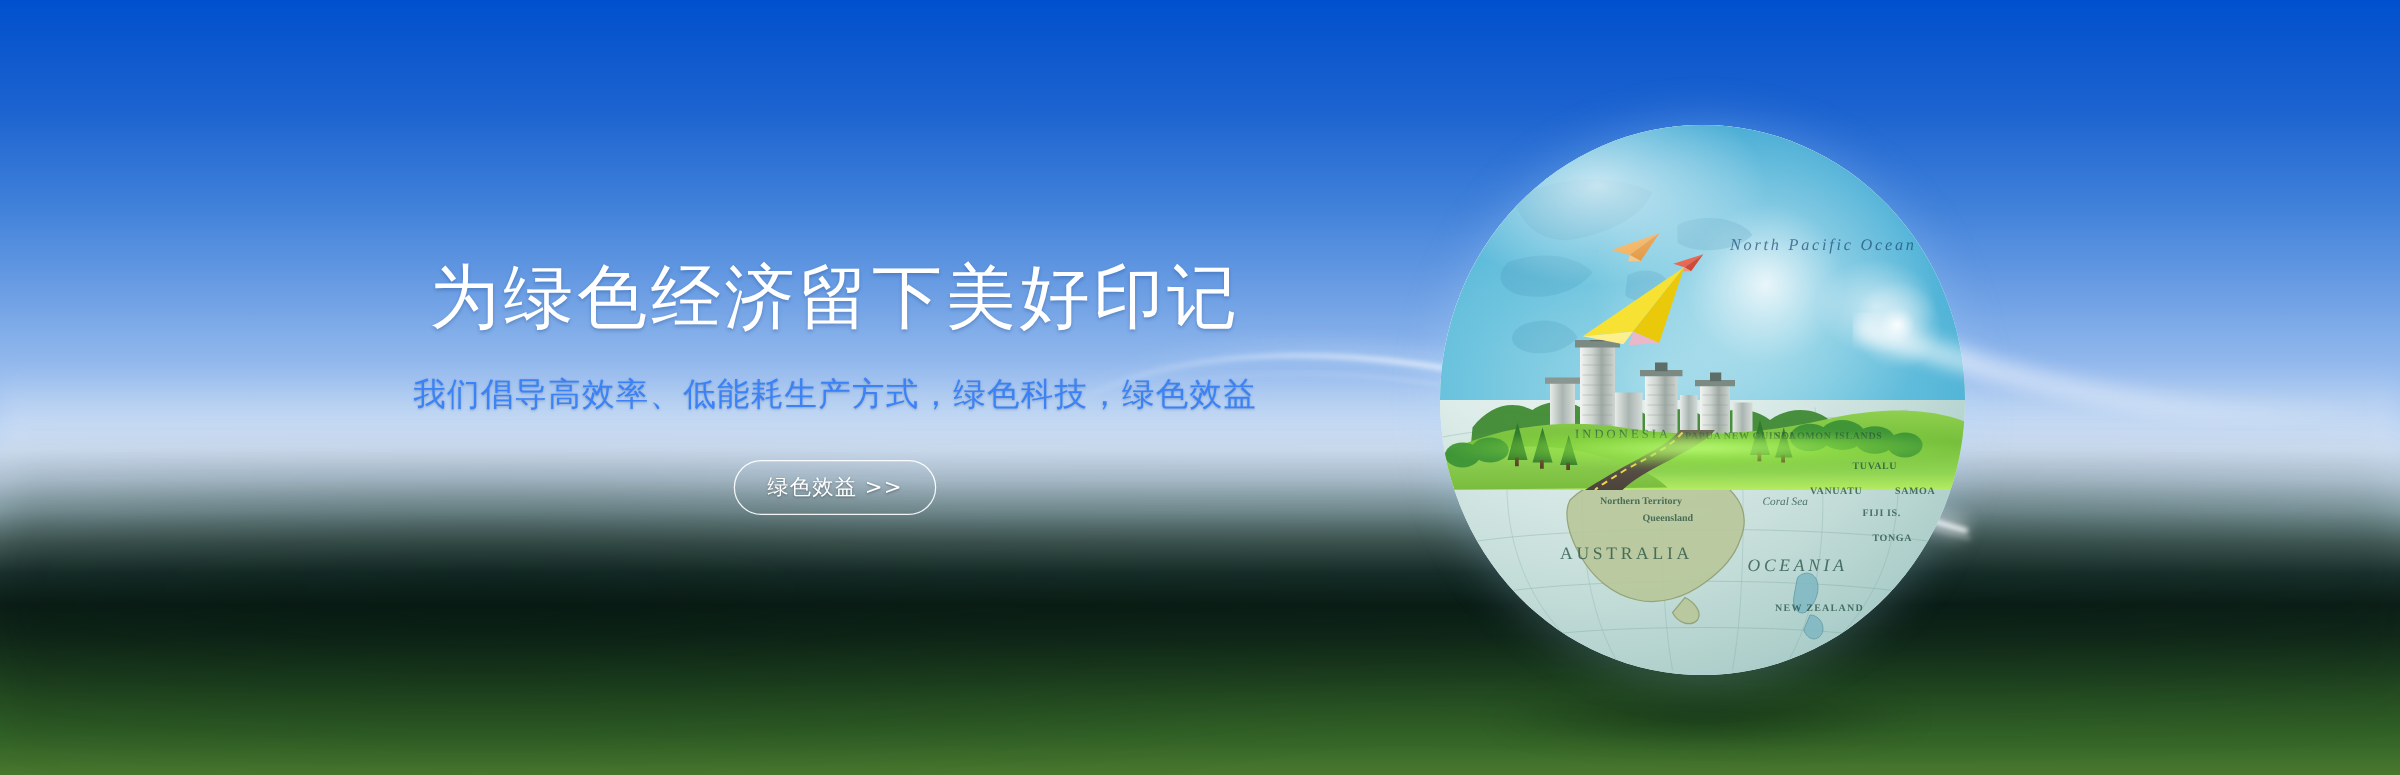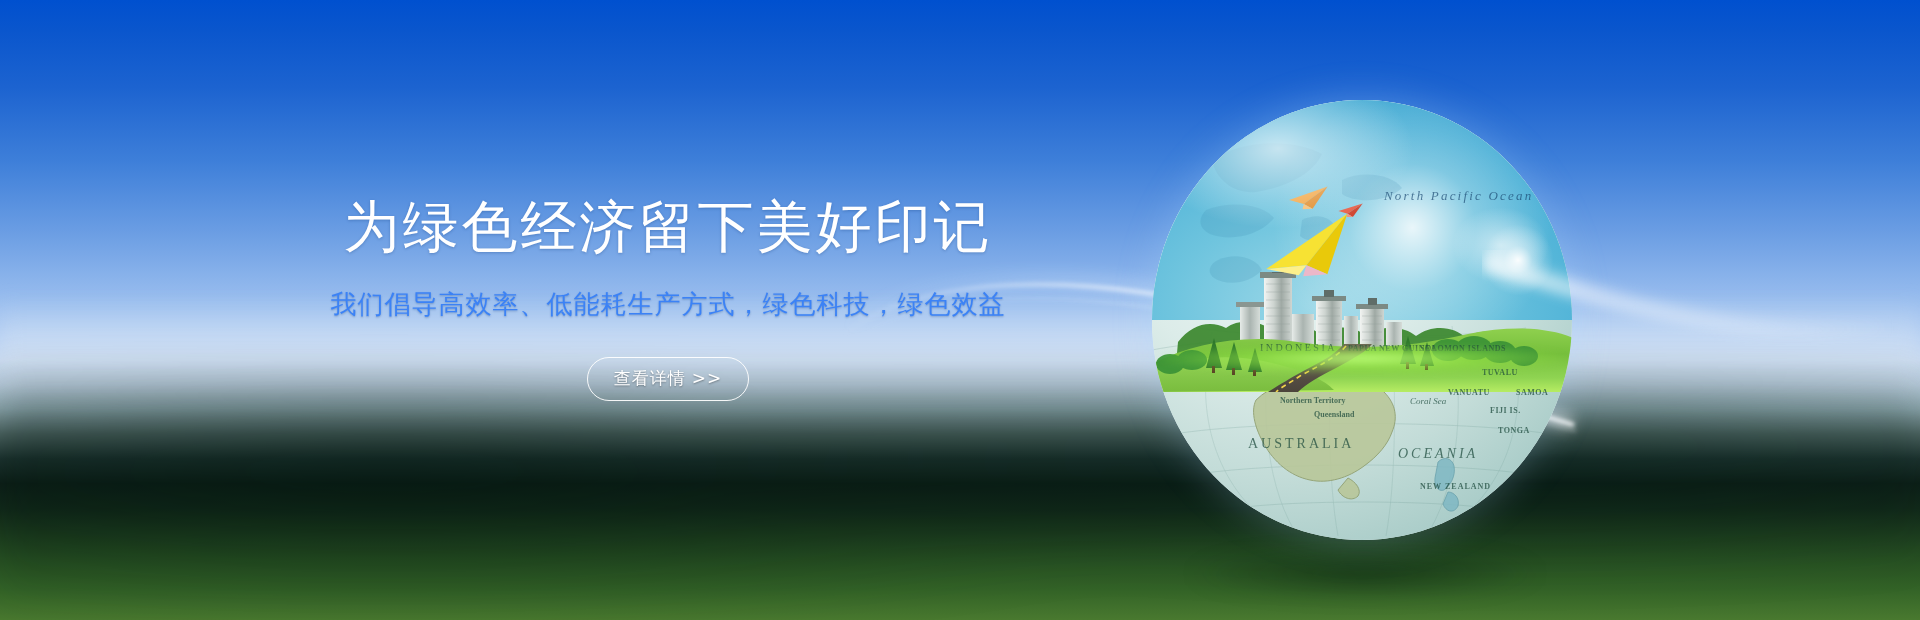--- a/index.html
+++ b/index.html
@@ -65,21 +65,21 @@
   
   .copy {
     position: absolute;
     left: 0;
     top: 196px;
     width: 1336px;
     text-align: center;
     z-index: 6;
   }
   .headline {
-    margin: 0;
+    margin: 11px;
     font-size: 56px;
     line-height: 1.1;
     font-weight: 300;
     color: #ffffff;
     letter-spacing: 3px;
     text-shadow: 0 1px 3px rgba(10,50,110,.28);
     white-space: nowrap;
   }
   .subhead {
     margin: 30px 0 0 0;
@@ -274,21 +274,21 @@
 
   <div class="bg-sky"></div>
   <div class="bg-haze"></div>
   <div class="bg-ground-blur"></div>
 
   <div class="copy">
     <h1 class="headline">为绿色经济留下美好印记</h1>
     <p class="subhead">我们倡导高效率、低能耗生产方式，绿色科技，绿色效益</p>
     <div class="cta-wrap">
       <button class="cta">
-        <span>查看详情</span><span class="chev">&gt;&gt;</span>
+        <span>绿色效益</span><span class="chev">&gt;&gt;</span>
       </button>
     </div>
   </div>
 
   <div class="globe-shadow"></div>
 
   <div class="globe-stage">
 
     <svg class="swoosh-back" viewBox="0 0 760 190">
       <defs>

